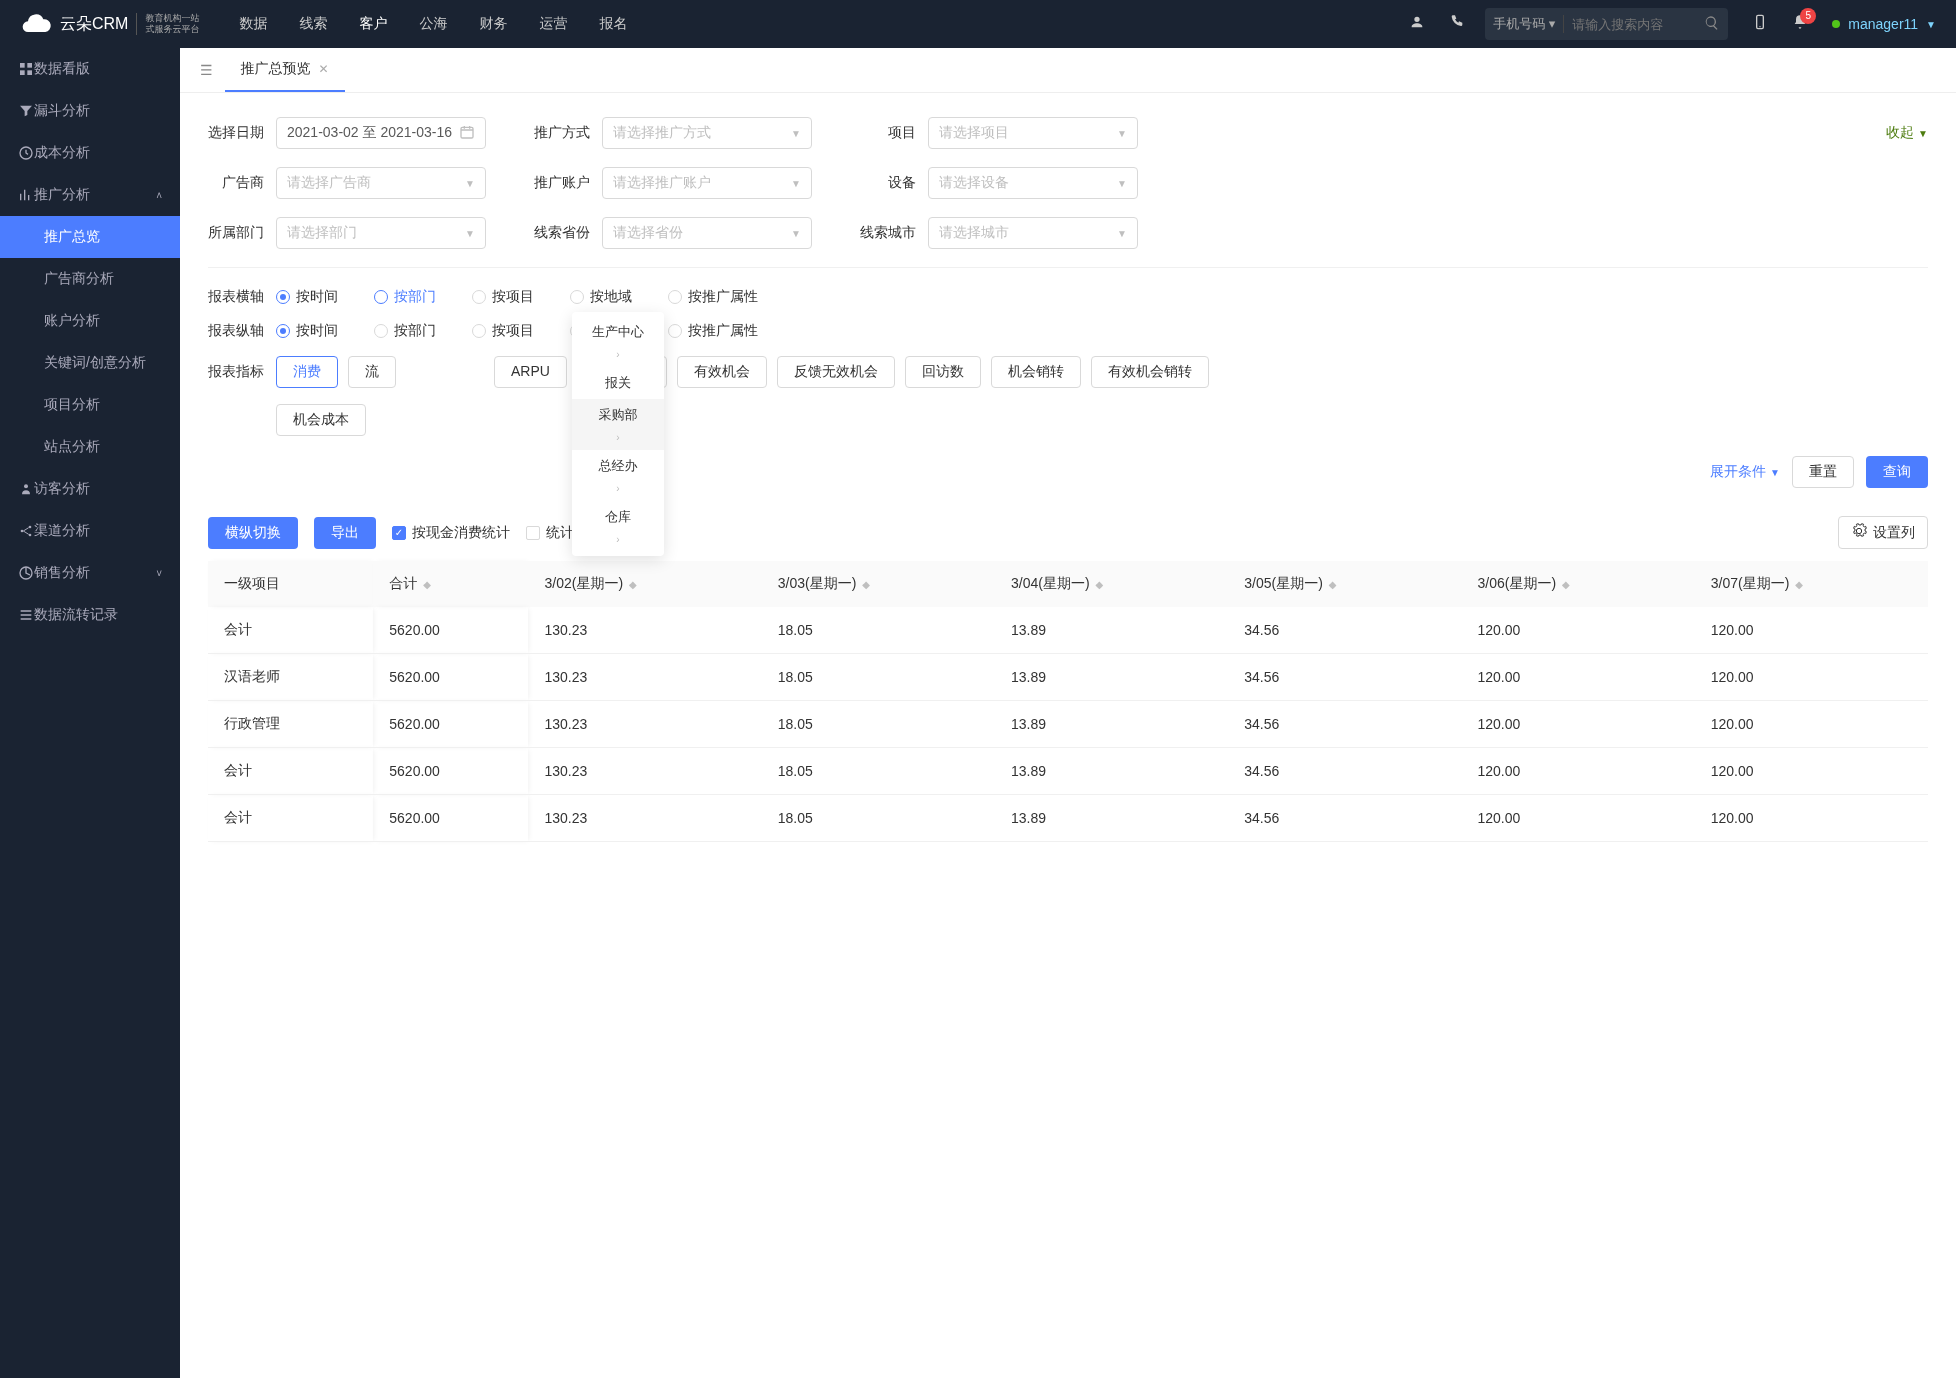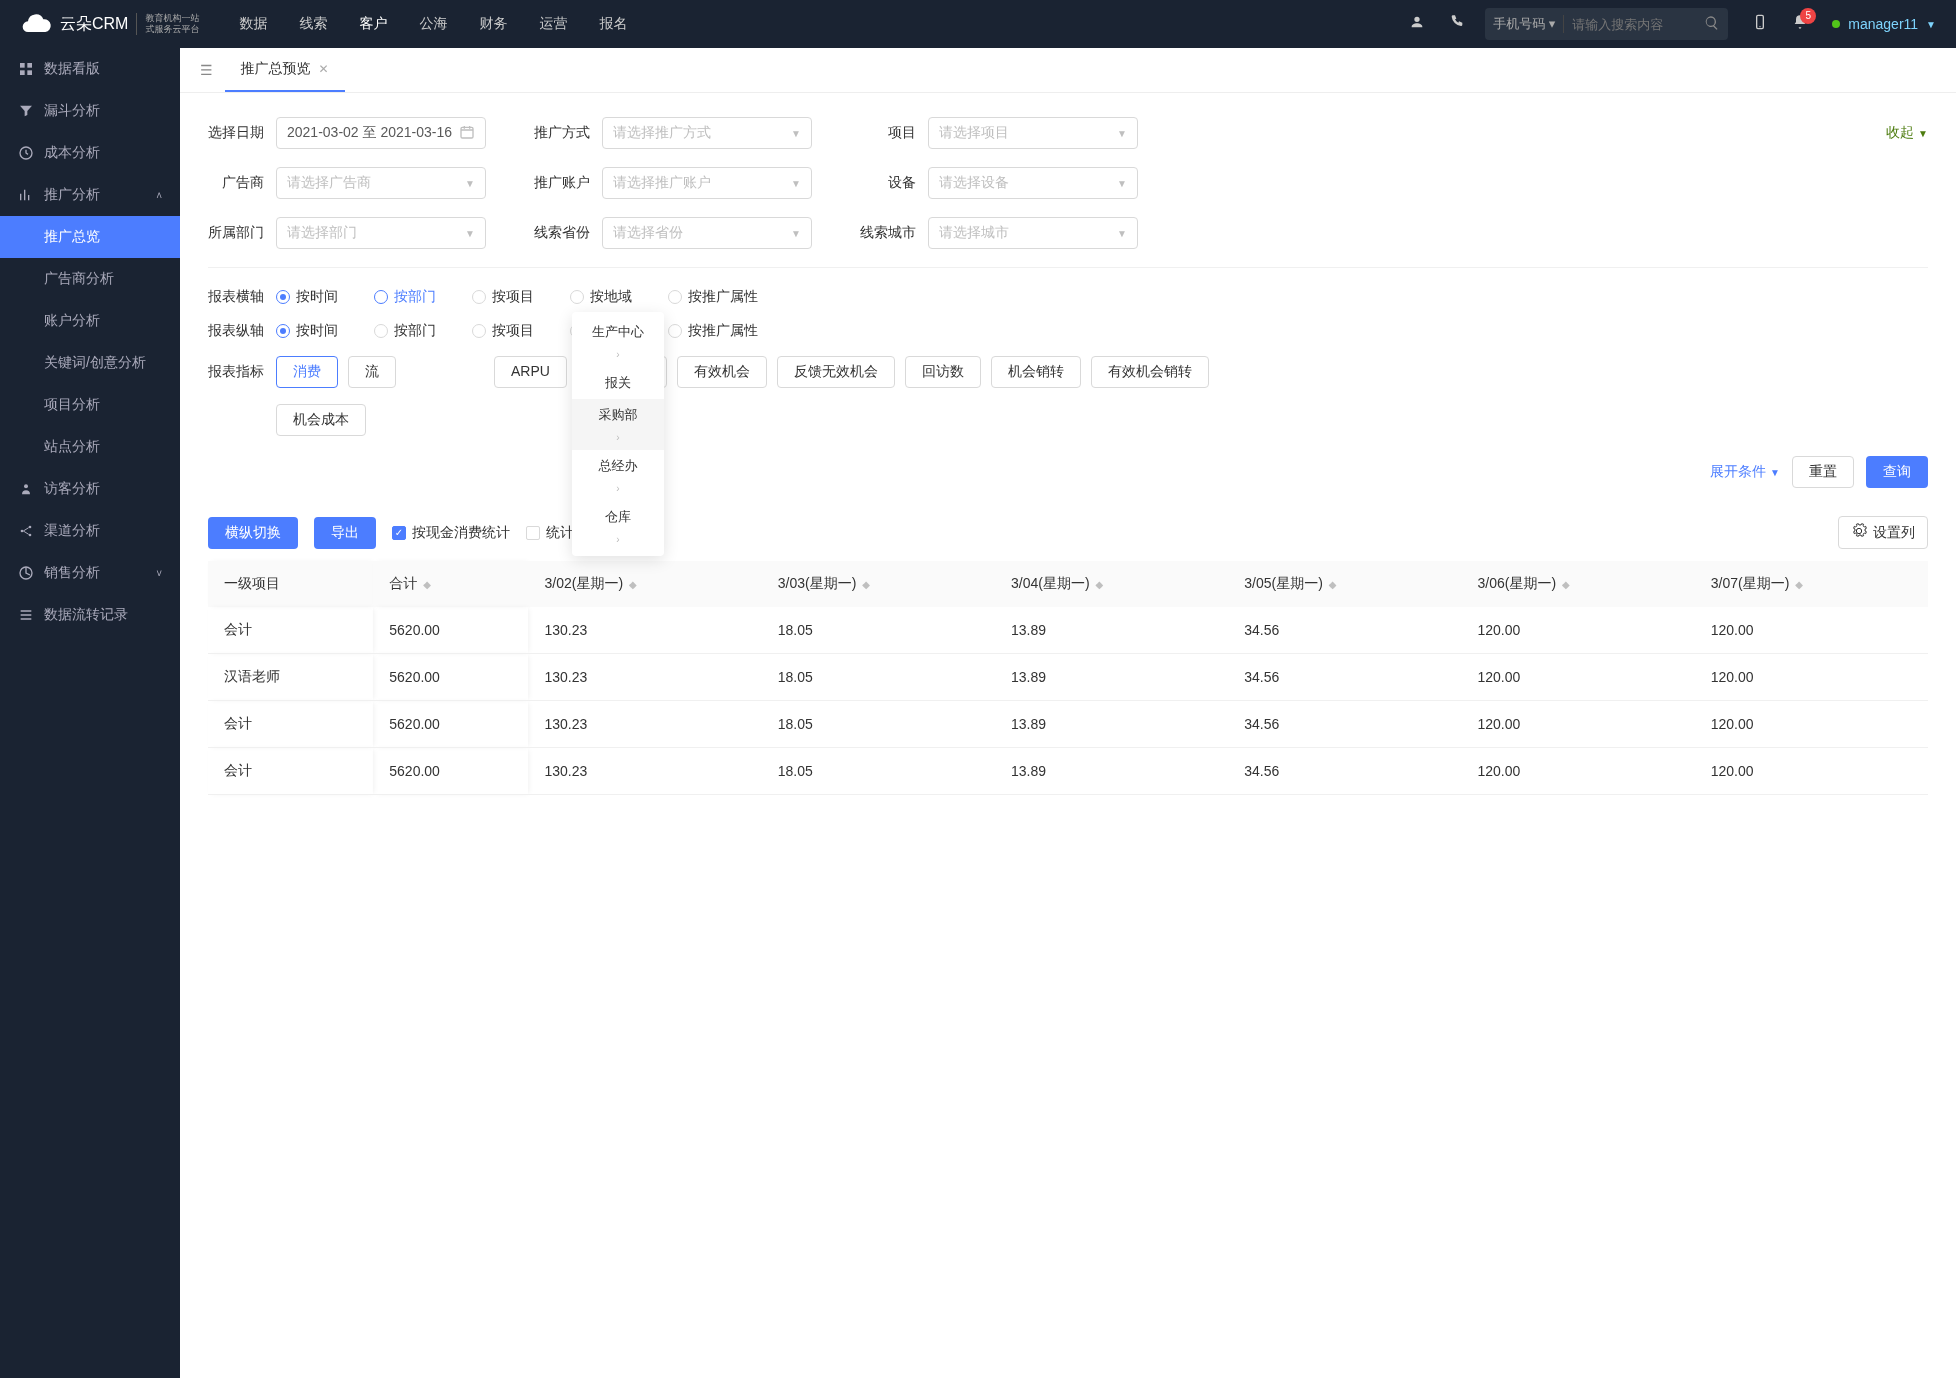--- a/index.html
+++ b/index.html
@@ -21,21 +21,21 @@
 .search-input { background: transparent; border: none; outline: none; color: #ccc; padding: 0 8px; width: 140px; font-size: 13px; }
 .search-icon { color: #888; }
 .bell-wrap { position: relative; margin-left: 24px; }
 .bell-badge { position: absolute; top: -6px; right: -8px; background: #ef4444; color: #fff; border-radius: 50%; min-width: 16px; height: 16px; font-size: 10px; display: flex; align-items: center; justify-content: center; }
 .user-area { display: flex; align-items: center; margin-left: 24px; color: #7dd3fc; font-size: 14px; gap: 8px; }
 .status-dot { width: 8px; height: 8px; border-radius: 50%; background: #52c41a; }
 
 
 .layout { display: flex; height: calc(100vh - 48px); }
 .sidebar { width: 180px; background: #1a2332; color: #aab; overflow-y: auto; }
-.side-item { display: flex; align-items: center; padding: 12px 18px; cursor: pointer; font-size: 14px; gap: 10px; }
+.side-item { display: flex; align-items: center; padding: 12px 18px; cursor: pointer; font-size: 14px; }
 .side-sub { padding-left: 44px; font-size: 14px; }
 .side-item.active { background: #4c7dff; color: #fff; }
 .side-icon { width: 16px; display: flex; justify-content: center; }
 .side-arrow { margin-left: auto; font-size: 10px; }
 
 .main { flex: 1; background: #fff; overflow-y: auto; }
 .tab-bar { display: flex; align-items: center; border-bottom: 1px solid #eee; padding: 0 8px; }
 .tab-toggle { padding: 12px; color: #888; cursor: pointer; }
 .tab { display: flex; align-items: center; padding: 12px 16px; border-bottom: 2px solid #4c7dff; color: #333; gap: 8px; }
 .tab-close { color: #aaa; cursor: pointer; font-size: 12px; }
@@ -480,36 +480,46 @@
               <td class="col-fixed">汉语老师</td>
               <td class="col-fixed">5620.00</td>
               <td>130.23</td>
               <td>18.05</td>
               <td>13.89</td>
               <td>34.56</td>
               <td>120.00</td>
               <td>120.00</td>
             </tr>
             <tr>
-              <td class="col-fixed">会计</td>
+              <td class="col-fixed">行政管理</td>
               <td class="col-fixed">5620.00</td>
               <td>130.23</td>
               <td>18.05</td>
               <td>13.89</td>
               <td>34.56</td>
               <td>120.00</td>
               <td>120.00</td>
             </tr>
             <tr>
               <td class="col-fixed">会计</td>
               <td class="col-fixed">5620.00</td>
               <td>130.23</td>
               <td>18.05</td>
               <td>13.89</td>
               <td>34.56</td>
               <td>120.00</td>
               <td>120.00</td>
             </tr>
+            <tr>
+              <td class="col-fixed">会计</td>
+              <td class="col-fixed">5620.00</td>
+              <td>130.23</td>
+              <td>18.05</td>
+              <td>13.89</td>
+              <td>34.56</td>
+              <td>120.00</td>
+              <td>120.00</td>
+            </tr>
           </tbody>
       </table>
     </div>
   </div>
 </div>
 
 </body></html>

